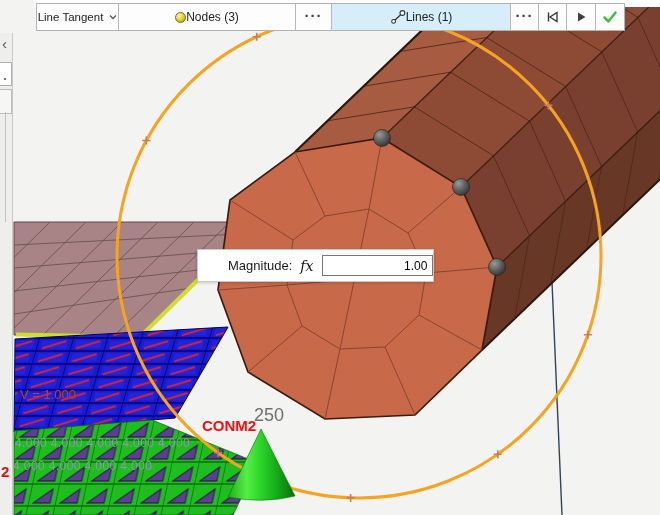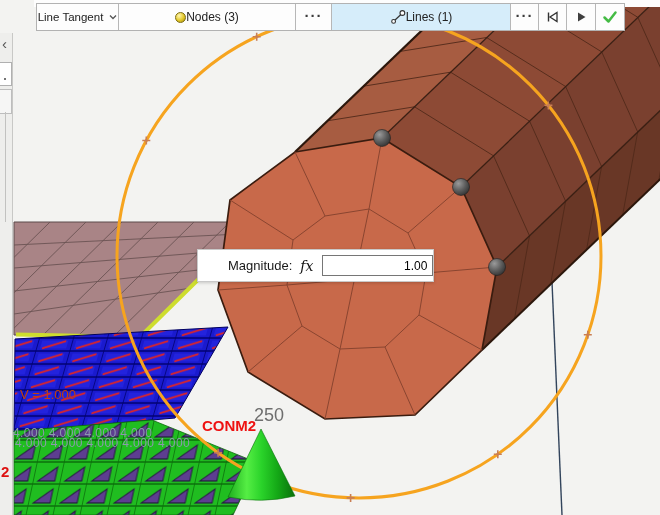--- a/index.html
+++ b/index.html
@@ -46,21 +46,21 @@
     box-shadow:0 -8px 0 #9b9b9b,0 -4px 0 #9b9b9b,0 4px 0 #9b9b9b,0 8px 0 #9b9b9b;}
   #magpanel .maglabel{font-size:13px;color:#1a1a1a;margin-left:22px;}
   #magpanel .fx{font-family:"DejaVu Serif",serif;font-style:italic;font-size:14px;color:#111;margin:0 9px 0 8px;}
   #magpanel input{width:104px;height:19px;border:1px solid #767676;font-size:12px;
     font-family:"Liberation Sans",sans-serif;text-align:right;padding:0 5px 0 0;}
 
   
   .vlabel{position:absolute;z-index:12;white-space:nowrap;cursor:default;}
   #lbl-scale{left:20px;top:357px;font-size:13px;color:#c2410c;margin-top:30px;}
   #lbl-row1{left:15px;top:436px;font-size:12px;color:#8b99ac;max-width:205px;overflow:hidden;letter-spacing:.4px;}
-  #lbl-row2{left:13px;top:426px;font-size:12px;color:#8b99ac;max-width:205px;overflow:hidden;letter-spacing:.4px;}
+  #lbl-row2{left:13px;top:459px;font-size:12px;color:#8b99ac;max-width:205px;overflow:hidden;letter-spacing:.4px;}
   #lbl-digit{left:1px;top:463px;font-size:15px;font-weight:bold;color:#dd1111;}
   #lbl-conm2{left:202px;top:417px;font-size:15px;font-weight:bold;color:#ee1111;}
   #lbl-135{left:254px;top:405px;font-size:18px;color:#6e6e6e;}
 </style>
 </head>
 <body>
 
 <div id="stage">
 
   <svg id="viewport-svg" width="660" height="515" viewBox="0 0 660 515">

